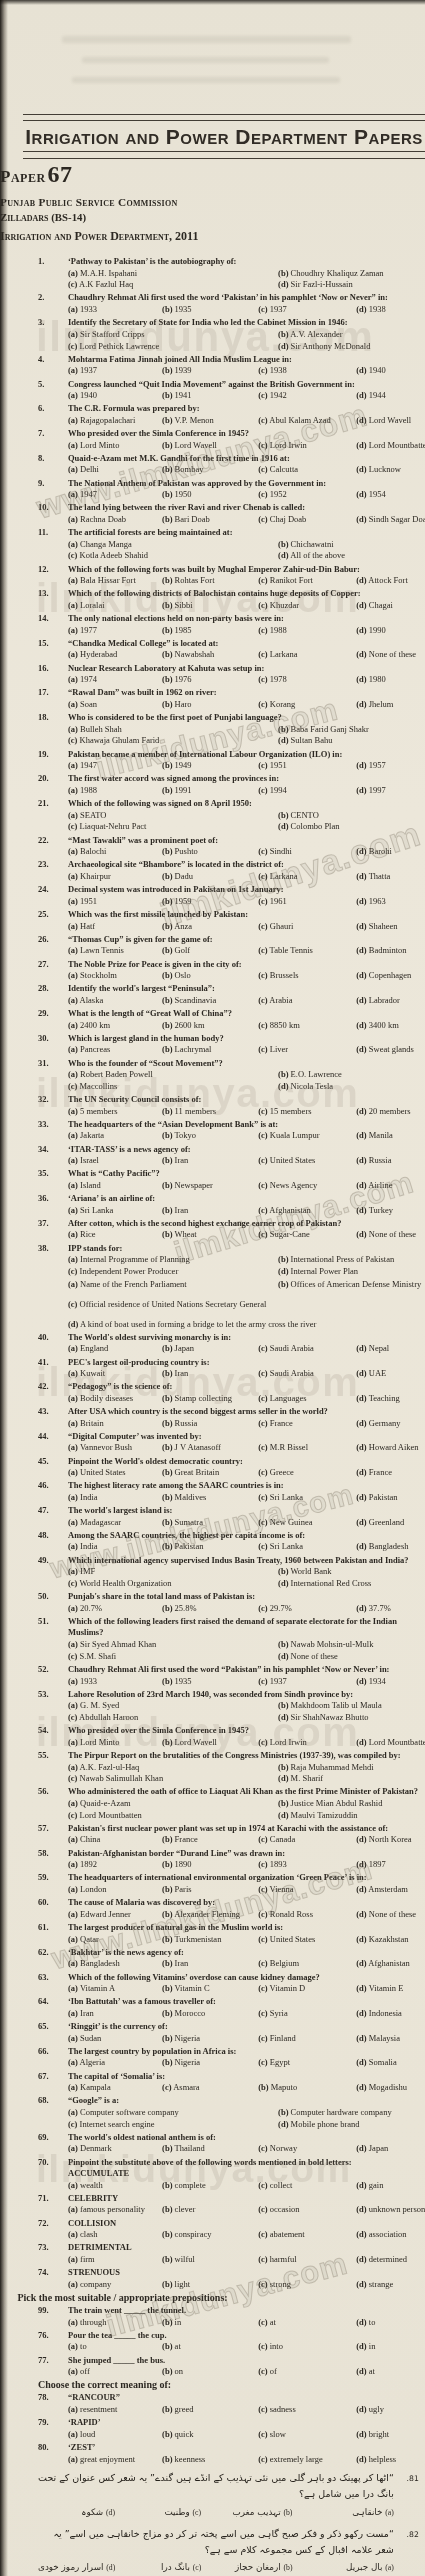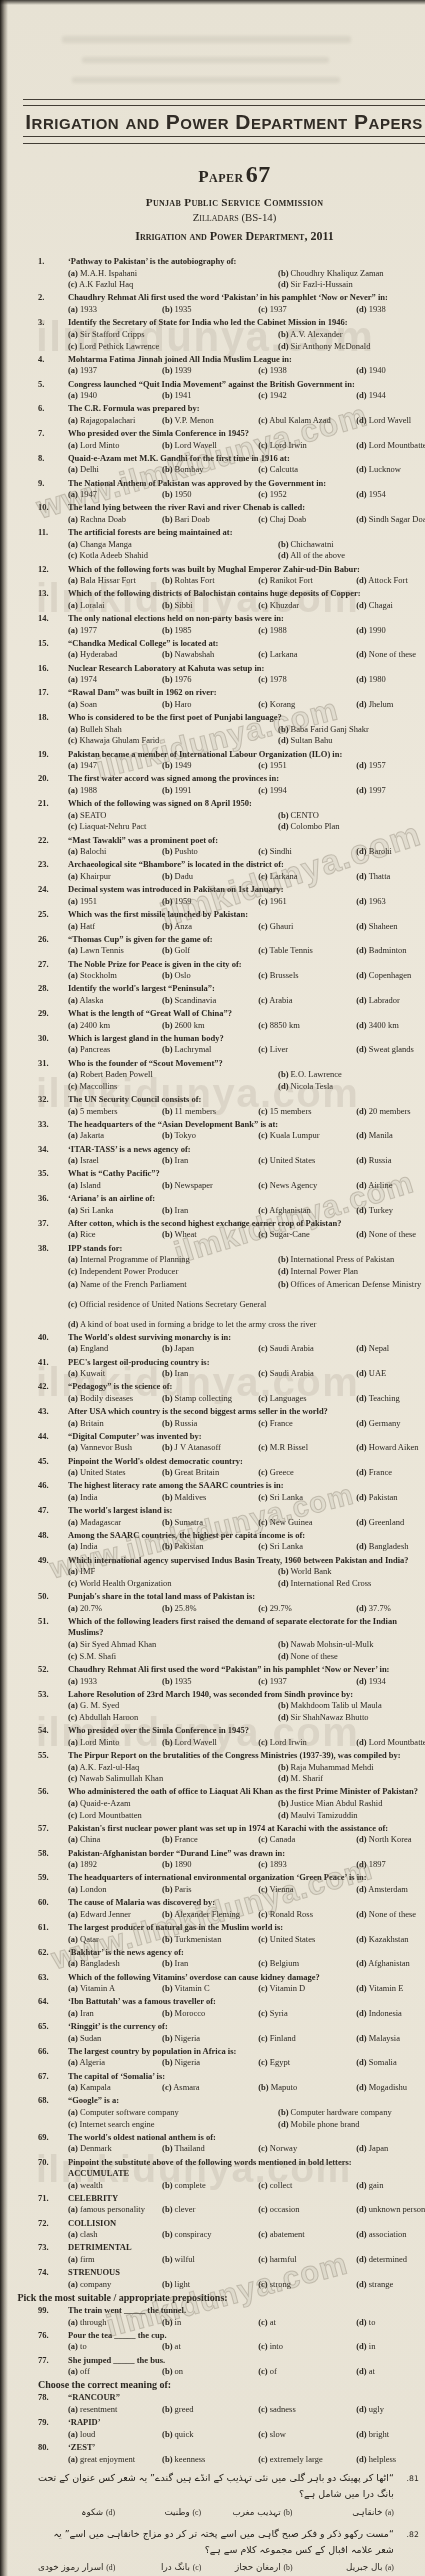--- a/index.html
+++ b/index.html
@@ -10,31 +10,31 @@
   .edge-left{position:absolute;left:0;top:0;bottom:0;width:8.2px;
         background:linear-gradient(90deg,rgba(24,21,17,.95),rgba(70,63,53,.45) 55%,rgba(70,63,53,0));}
   .edge-top{position:absolute;left:0;top:0;right:0;height:4.6px;
         background:linear-gradient(180deg,rgba(24,21,17,.8),rgba(24,21,17,0));}
   .ghost{position:absolute;background:rgba(120,112,96,.12);filter:blur(1.5px);border-radius:2.1px;}
   
   .wm{position:absolute;pointer-events:none;white-space:nowrap;font-family:"Liberation Sans",sans-serif;font-weight:bold;z-index:3;}
   .wm.ghostv{color:rgba(125,115,98,.15);letter-spacing:1.5px;}
   .wm.outline{color:rgba(108,99,84,.08);-webkit-text-stroke:1px rgba(108,99,84,.30);letter-spacing:1px;}
   
-  .banner{position:absolute;left:23px;right:0;top:99px;z-index:2;}
+  .banner{position:absolute;left:23px;right:0;top:114px;z-index:2;}
   .banner .rule{height:5.2px;border-top:1.5px solid #423d35;border-bottom:1.5px solid #423d35;}
   .banner .title{text-align:center;font-family:"Liberation Sans",sans-serif;font-weight:bold;
         font-variant:small-caps;font-size:21px;color:#312c26;padding:3.6px 0 2.6px;letter-spacing:0.5px;}
   
-  .header{position:absolute;top:161px;left:0;right:4px;text-align:center;z-index:2;margin-left:48px;}
+  .header{position:absolute;top:161px;left:0;right:4px;text-align:left;z-index:2;}
   .paper-line{font-weight:bold;}
   .paper-label{font-variant:small-caps;font-size:17px;letter-spacing:0.5px;}
   .paper-num{font-size:24px;letter-spacing:0.5px;}
   .commission{font-weight:bold;font-variant:small-caps;font-size:11.3px;margin-top:8.2px;letter-spacing:0.3px;}
-  .post{font-weight:normal;font-variant:small-caps;font-size:10.8px;margin-top:2.6px;}
+  .post{font-weight:bold;font-variant:small-caps;font-size:10.8px;margin-top:2.6px;}
   .dept{font-weight:bold;font-variant:small-caps;font-size:12px;margin-top:6.2px;}
   
   .questions{position:absolute;top:256px;left:0;right:0;padding:0 6.2px 0 38px;z-index:2;}
   .q{margin:0 0 1.5px 0;}
   .qhead{display:flex;align-items:baseline;}
   .qnum{flex:0 0 30px;font-weight:bold;font-size:8.5px;}
   .qtext{flex:1;font-weight:bold;font-size:8.5px;line-height:1.36;}
   .qword{font-weight:bold;font-size:8.5px;margin-left:30px;line-height:1.36;}
   .opts{margin-left:30px;display:grid;column-gap:3.1px;font-size:8.5px;line-height:1.38;}
   .opts.row4{grid-template-columns:91px 93px 95px 1fr;}

